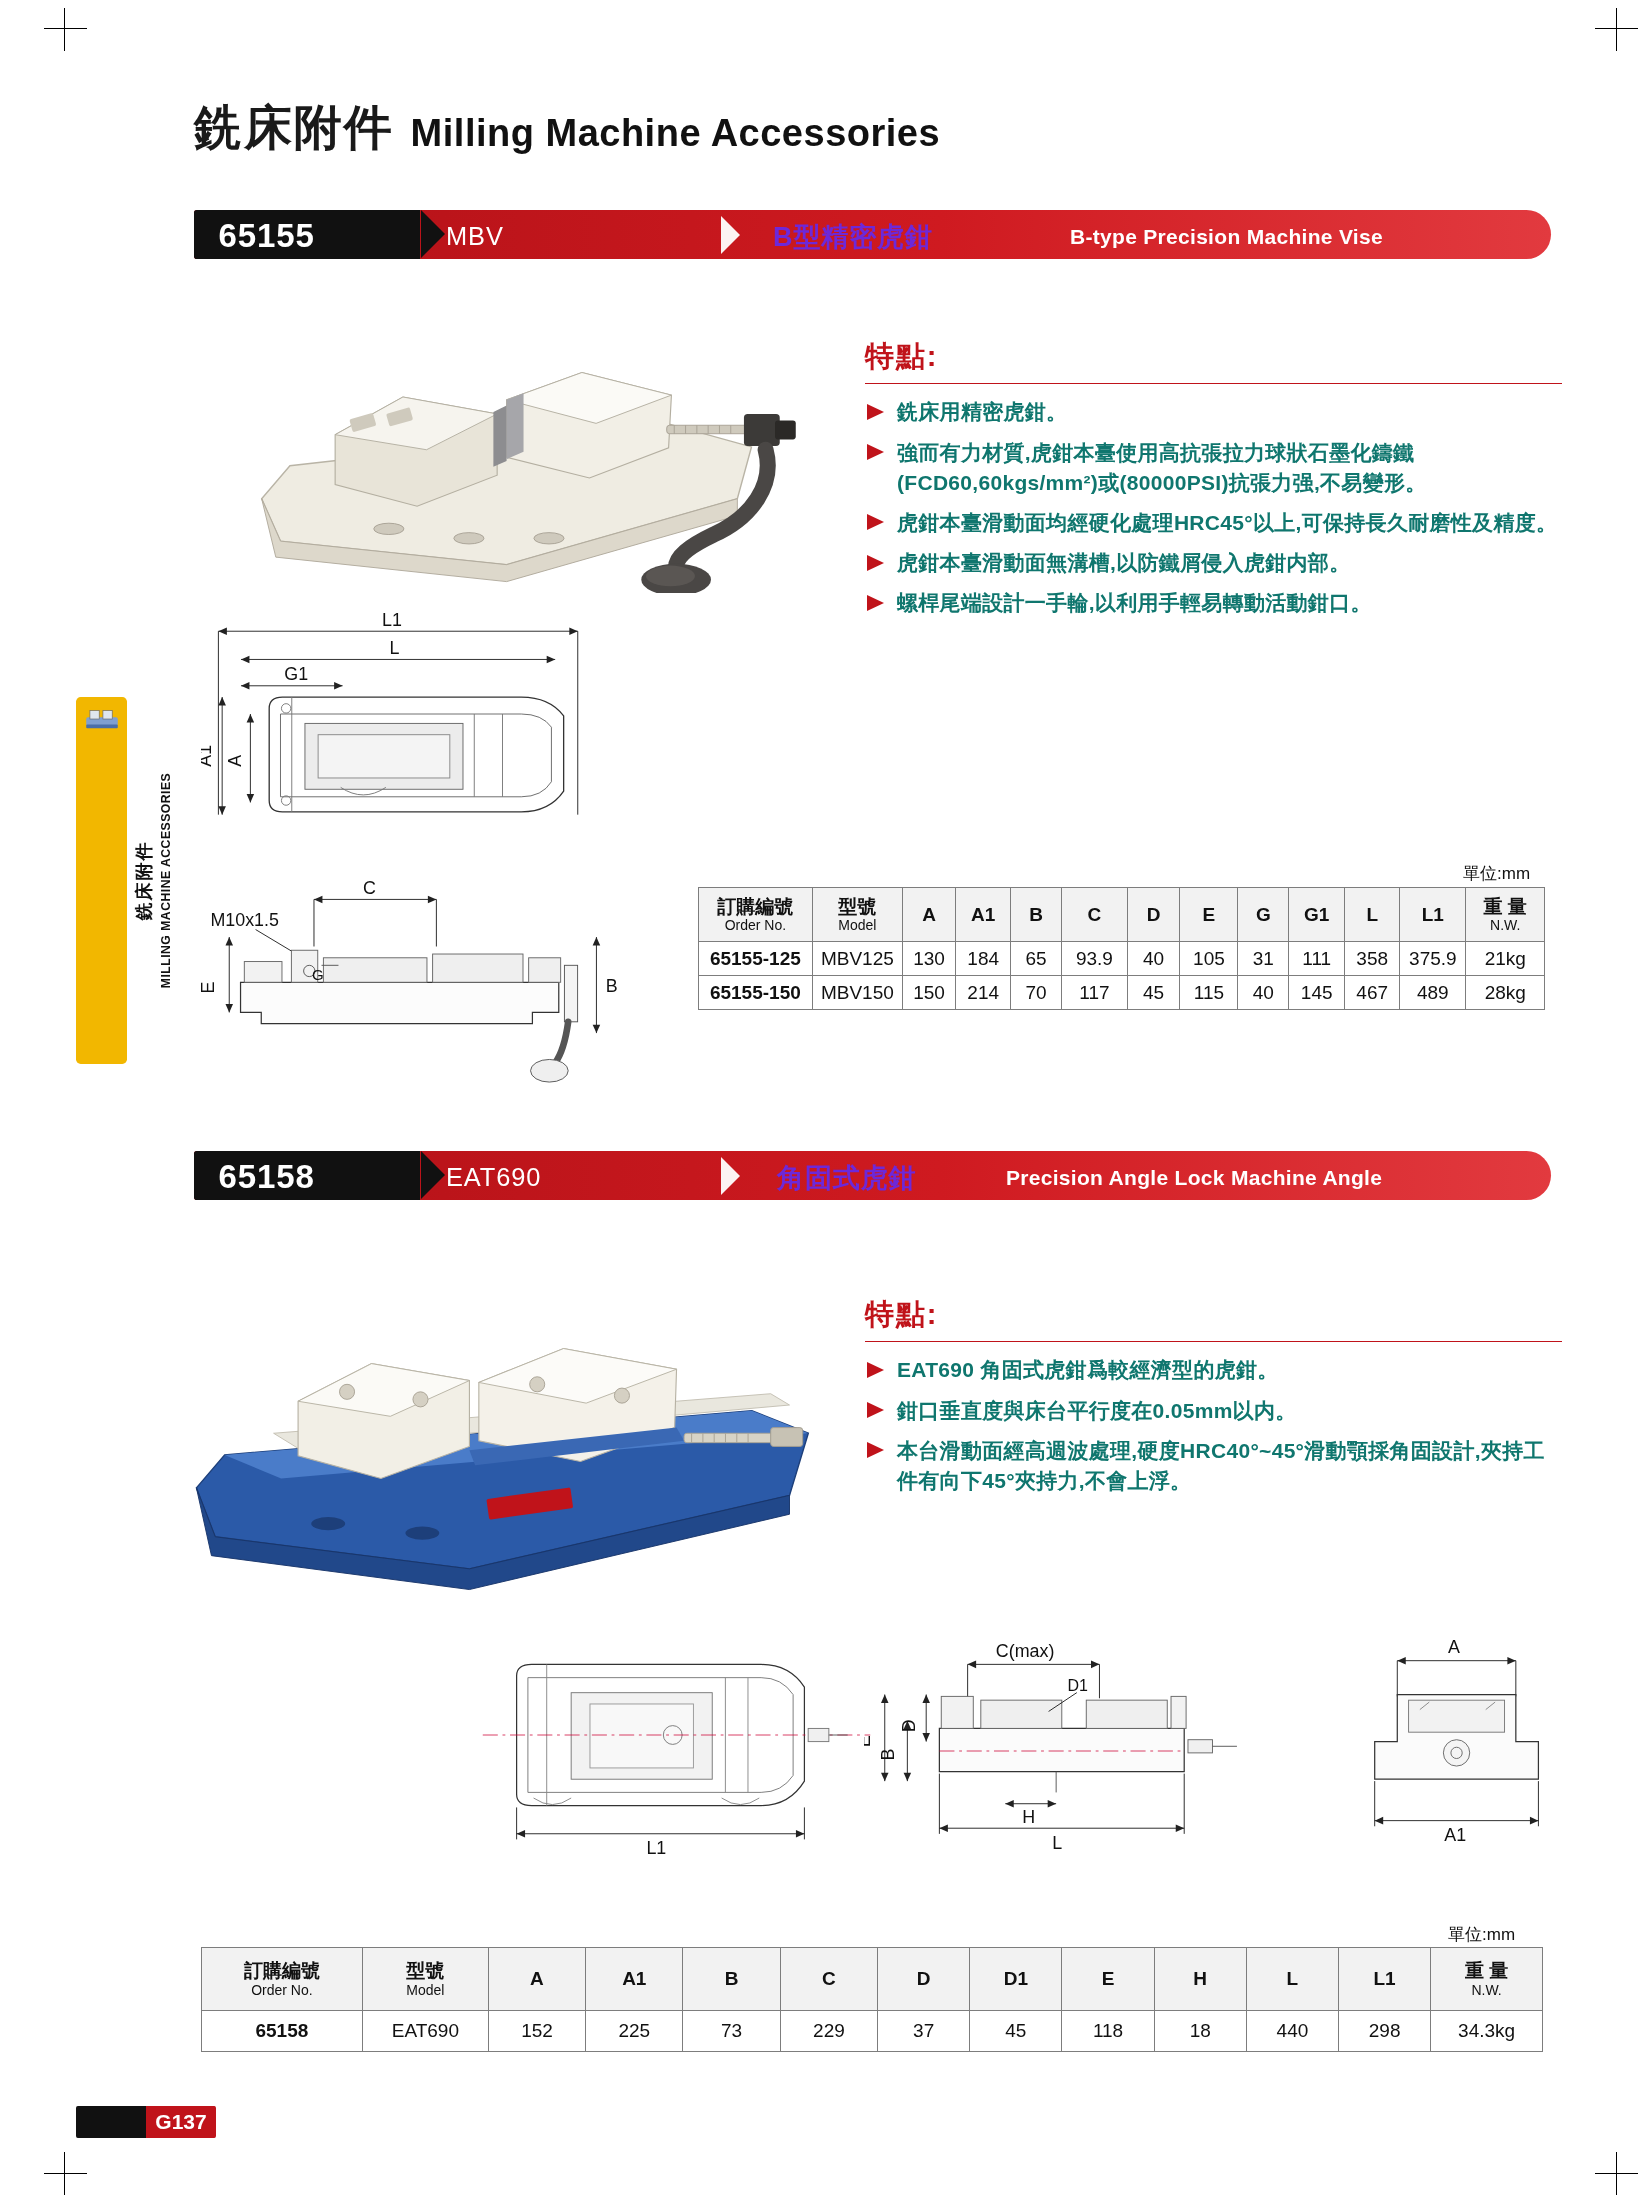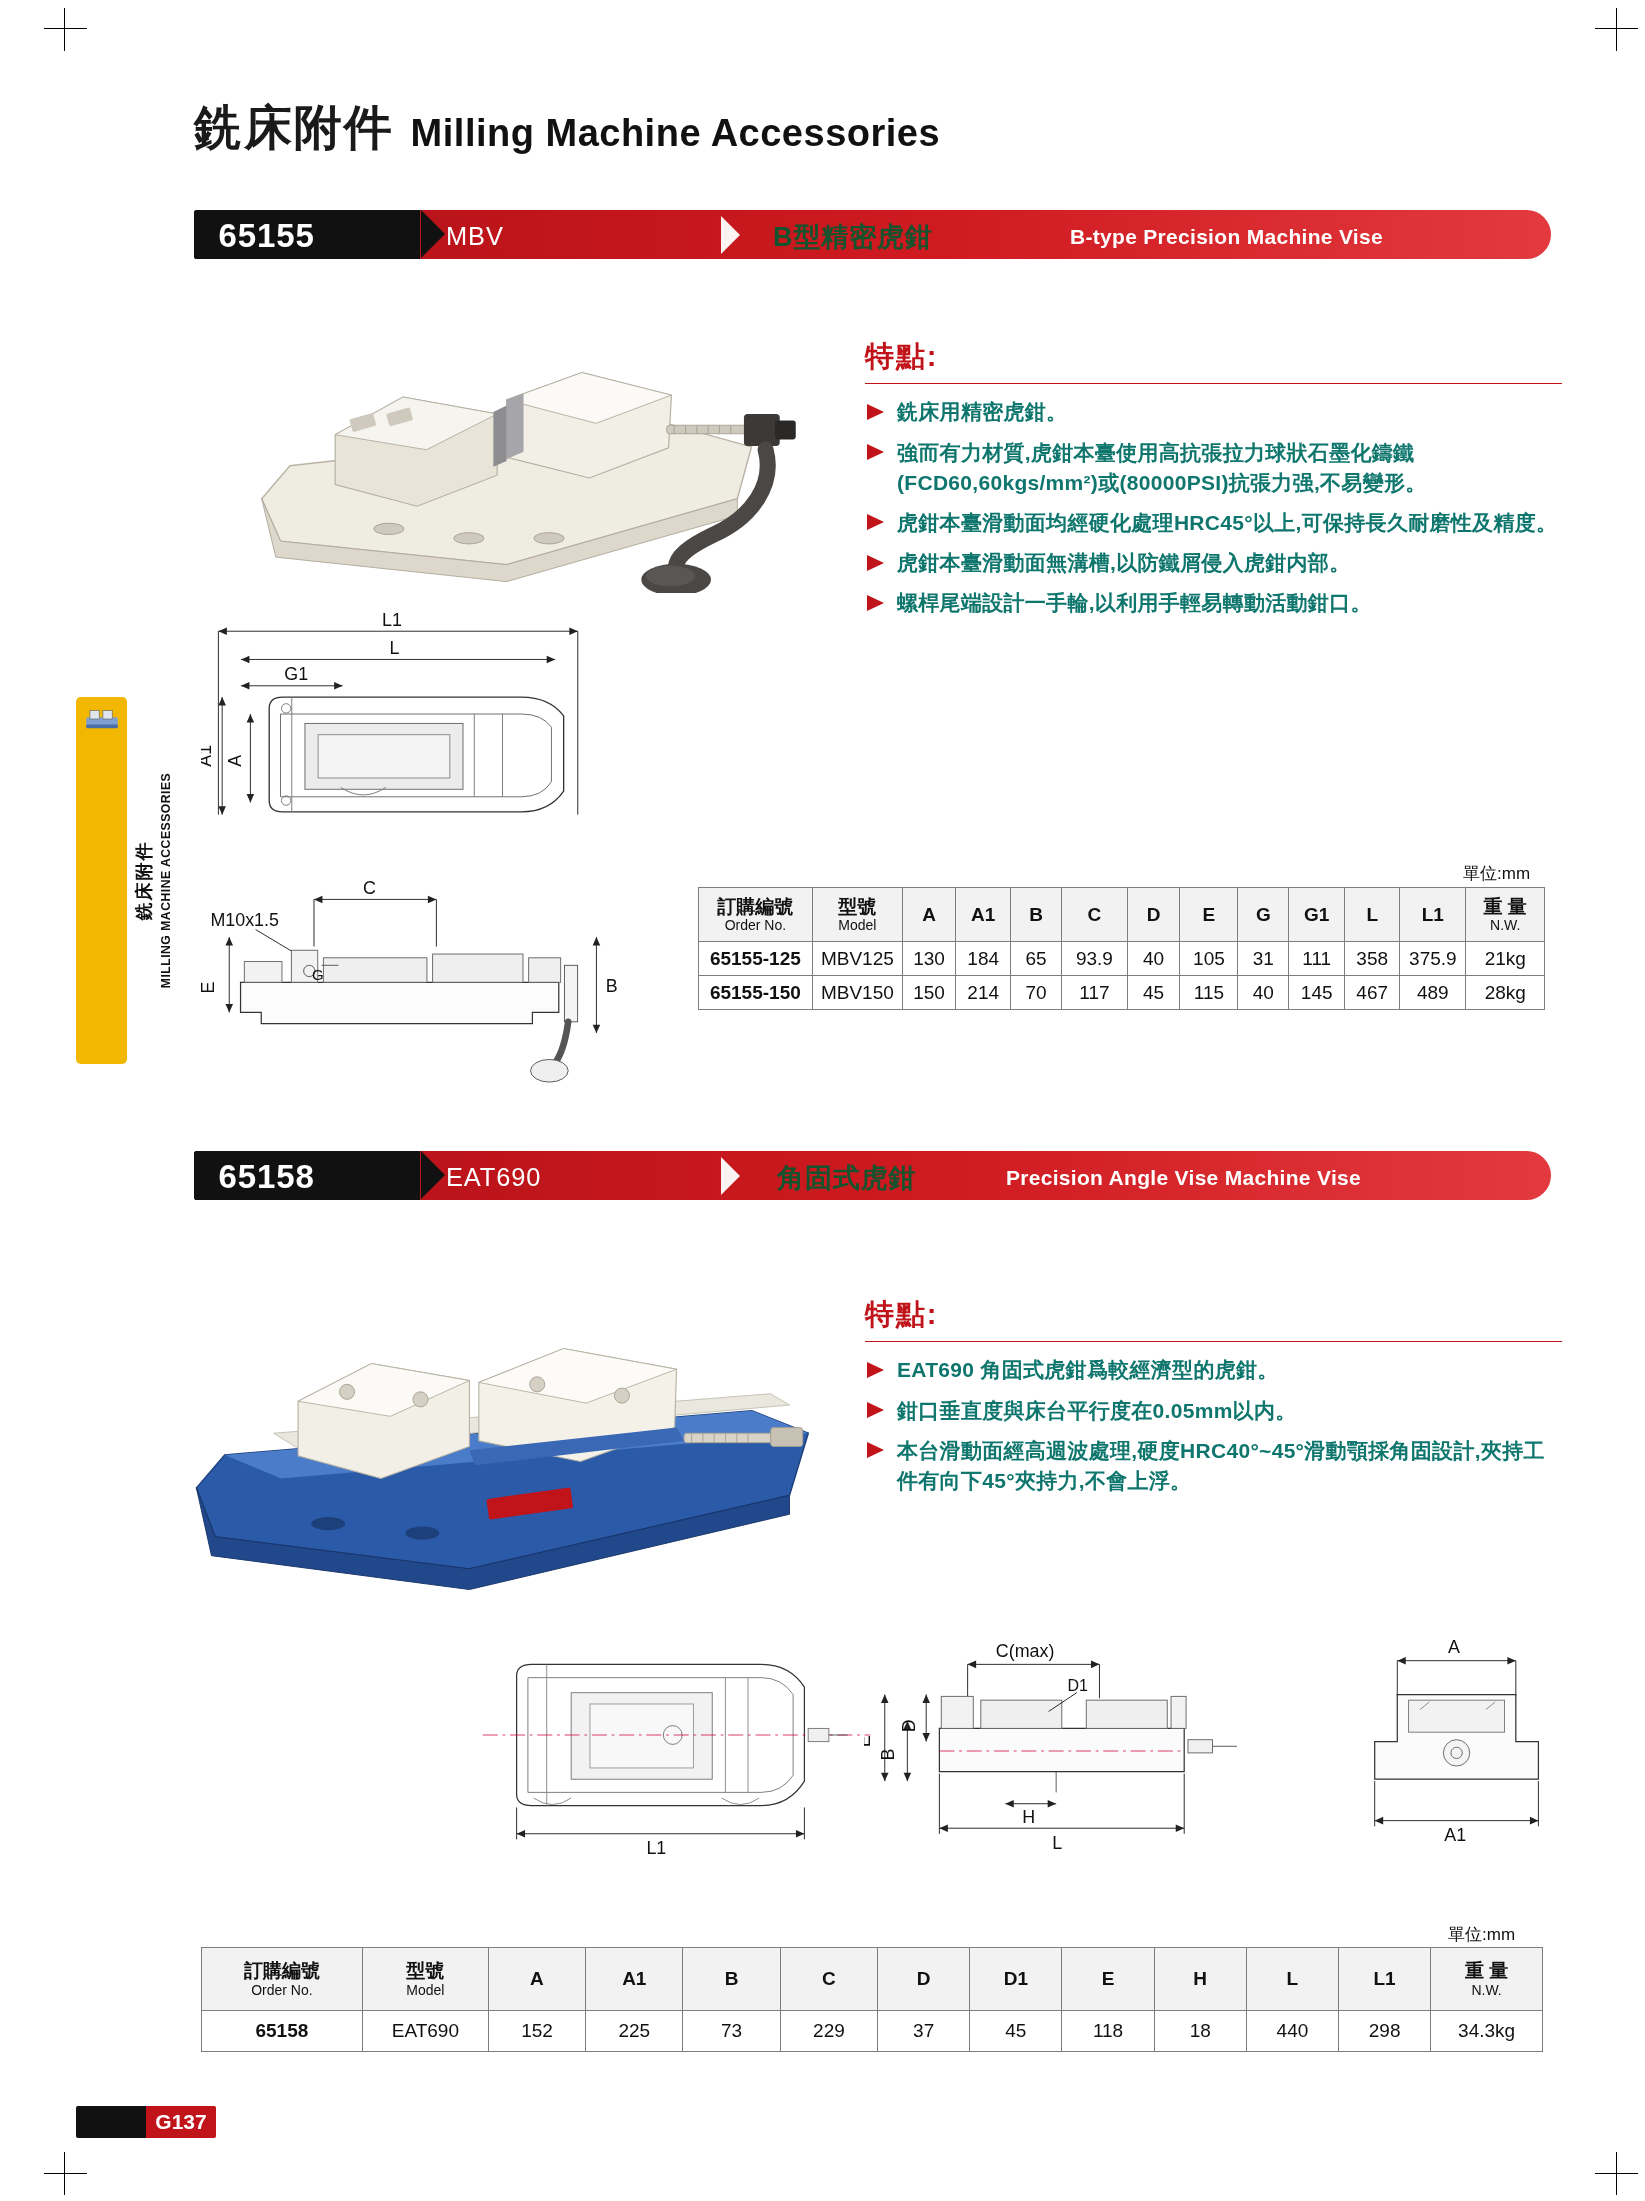--- a/index.html
+++ b/index.html
@@ -45,21 +45,21 @@
     position:absolute;left:252px;top:12.2px;color:#fff;font-size:25.4px;font-weight:normal;letter-spacing:0.9px;
   }
   .banner .sep{
     position:absolute;top:5.6px;width:22.6px;height:38px;
   }
   .banner .sep:before{
     content:"";position:absolute;left:0;top:0;width:0;height:0;
     border-top:19px solid transparent;border-bottom:19px solid transparent;border-left:19px solid #ffffff;
     opacity:.95;
   }
-  .banner .title-cn{position:absolute;top:9.4px;color:#14532d;font-size:27px;font-weight:bold;letter-spacing:0.9px;}
+  .banner .title-cn{position:absolute;top:9.4px;color:#6d28d9;font-size:27px;font-weight:bold;letter-spacing:0.9px;}
   .banner .title-en{position:absolute;top:15px;color:#fff;font-size:21px;font-weight:bold;letter-spacing:0.3px;}
 
   
   .sidetab{
     position:absolute;left:40px;top:697px;width:51px;height:367px;
     background:#f2b700;border-radius:4.7px;
   }
   .sidetab .txt{
     position:absolute;left:0;top:113px;width:367px;height:51px;
     transform:rotate(-90deg);transform-origin:0 0;
@@ -358,21 +358,21 @@
     </tbody>
   </table>
 
   <div class="banner" style="top:1151px;">
     <div class="bar"></div>
     <div class="blk"></div>
     <div class="code">65158</div>
     <div class="model">EAT690</div>
     <div class="sep" style="left:527px;"></div>
     <div class="title-cn" style="left:583px;">角固式虎鉗</div>
-    <div class="title-en" style="left:812px;">Precision Angle Vise  Machine Vise</div>
+    <div class="title-en" style="left:812px;">Precision Angle Lock  Machine Angle</div>
   </div>
 
   <div class="img-box" style="left:151px;top:1290px;width:659px;height:311px;">
     <svg width="659" height="311" viewBox="0 0 700 330">
 
       <path d="M10 210 L40 175 L600 128 L660 152 L640 218 L300 296 L30 262 Z" fill="#2b5aa8" stroke="#1d3f7a" stroke-width="1.5"></path>
       <path d="M10 210 L30 262 L300 296 L640 218 L640 238 L300 318 L26 282 Z" fill="#21488a" stroke="#18356a" stroke-width="1"></path>
       <path d="M40 175 L600 128 L660 152 L100 200 Z" fill="#4a7cc9"></path>
 
       <rect x="318" y="222" width="90" height="22" rx="2" fill="#c0131a" transform="rotate(-8 318 222)"></rect>

